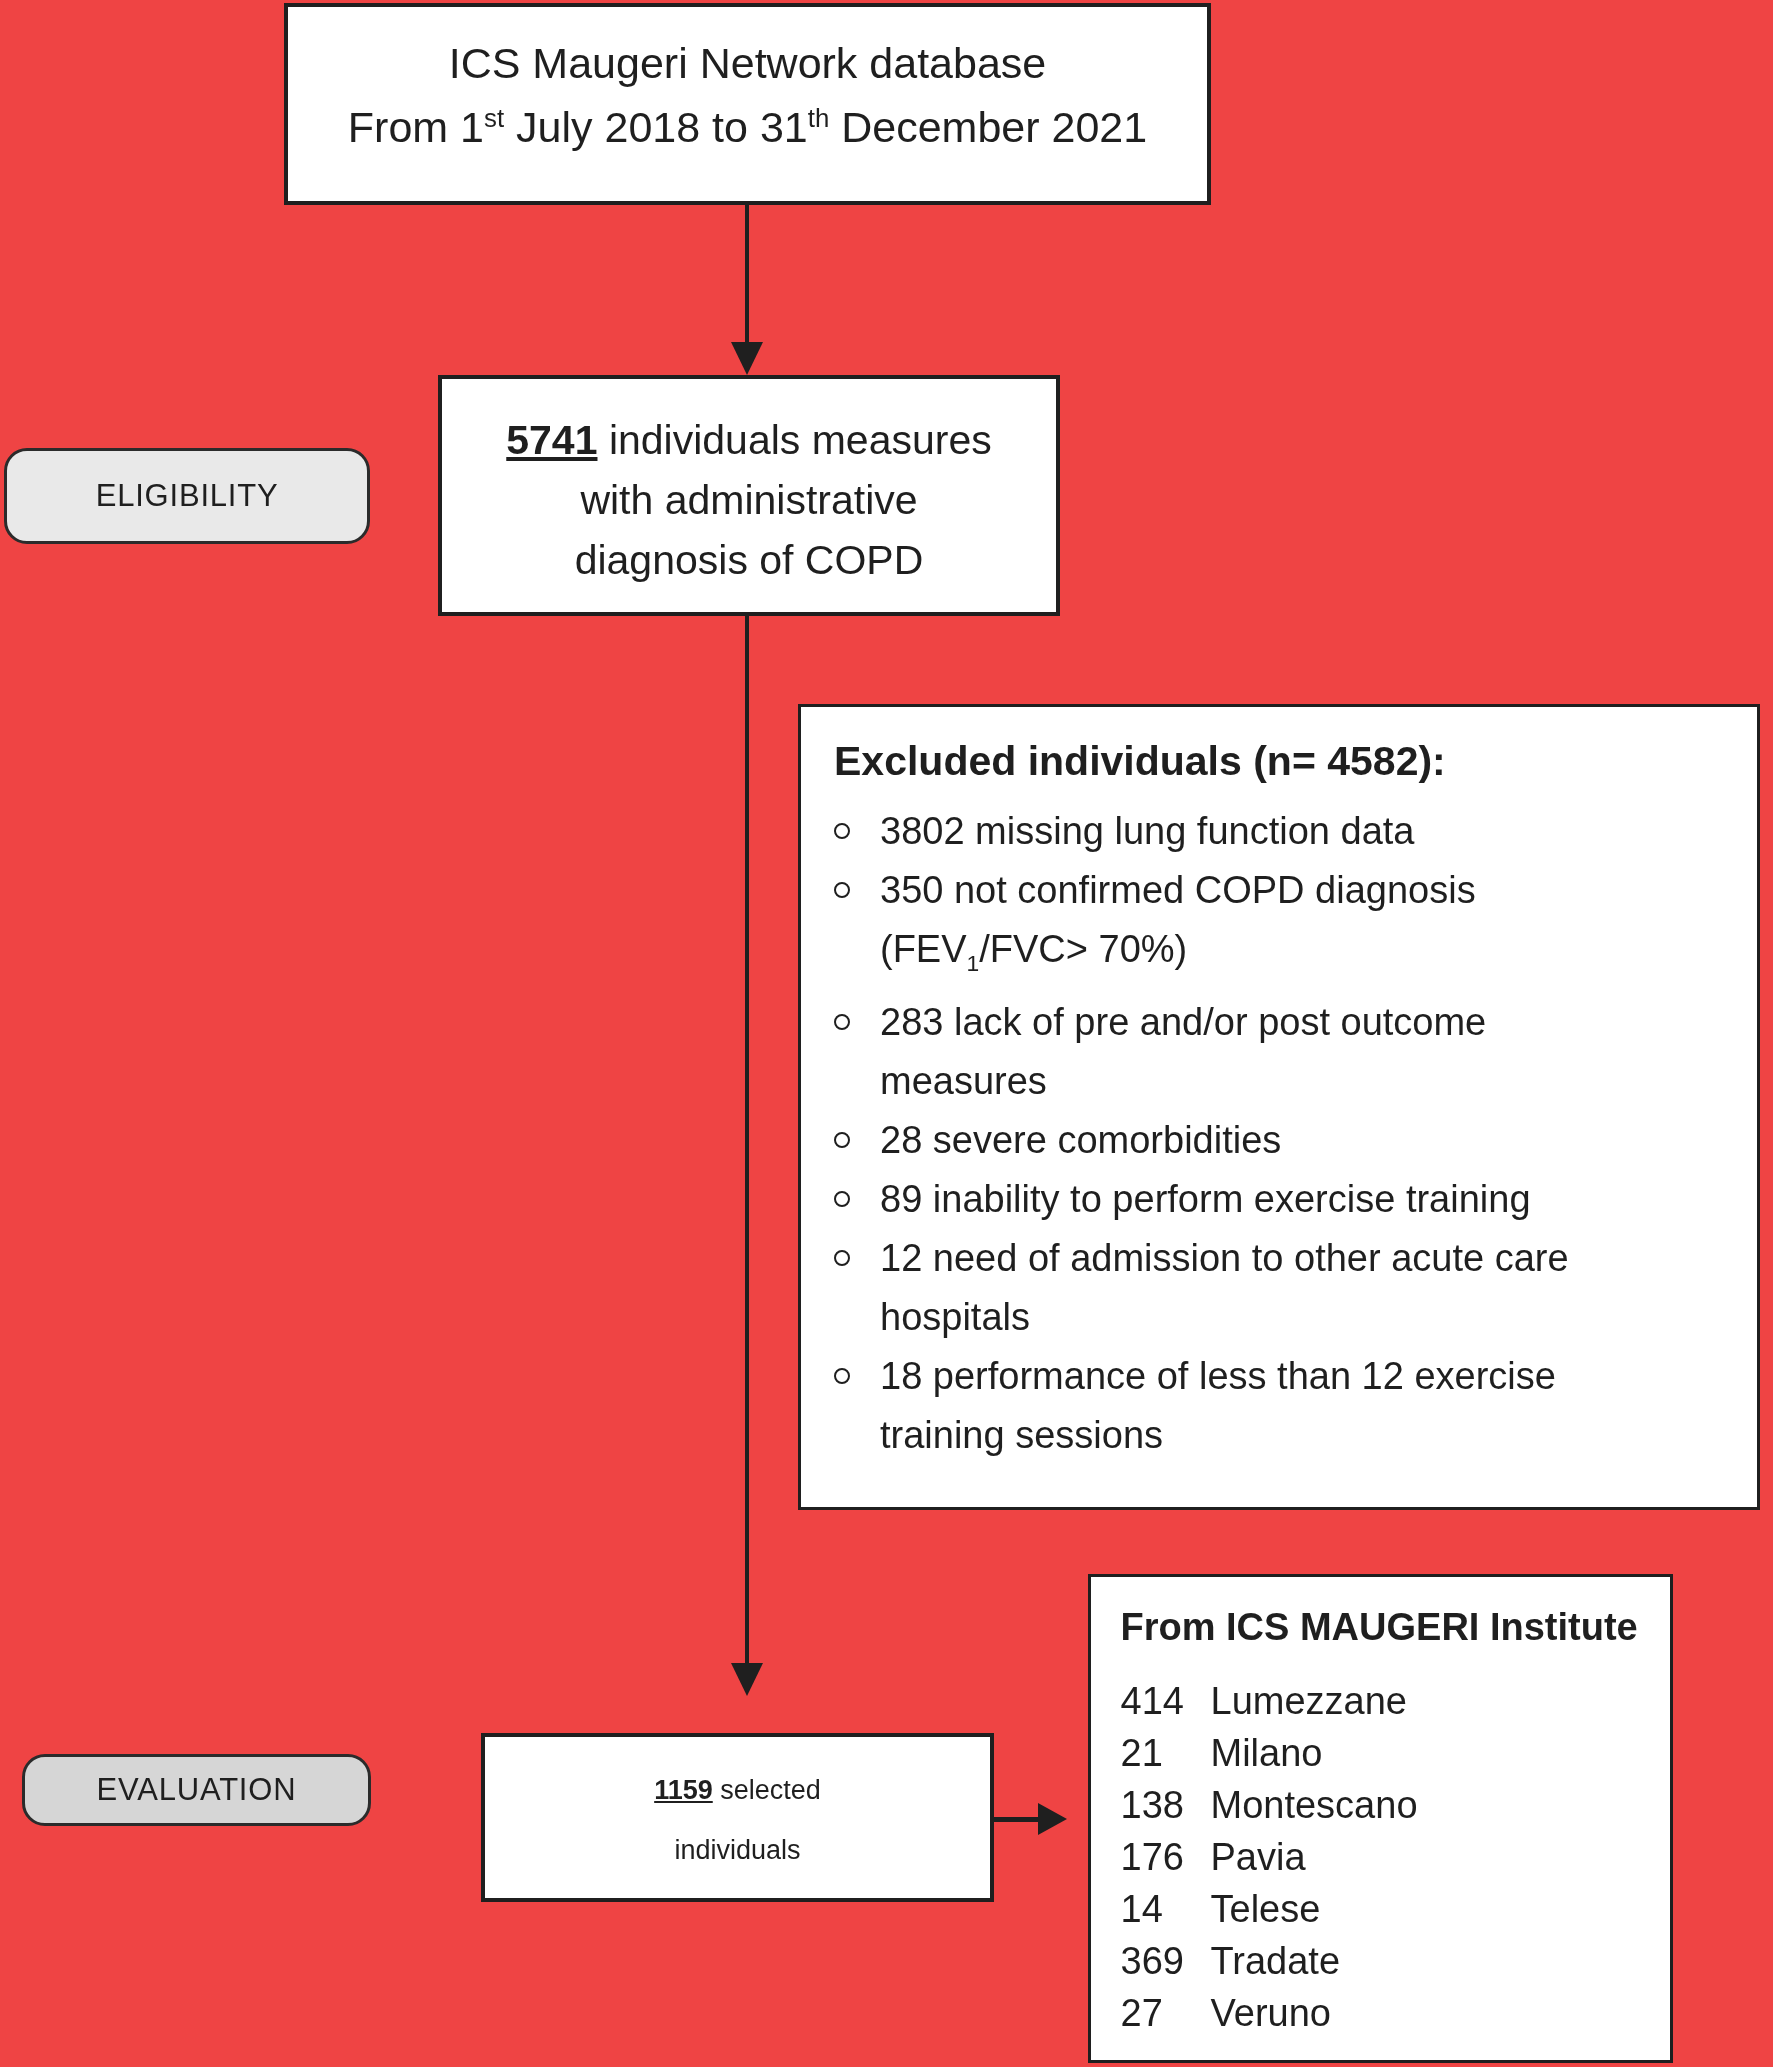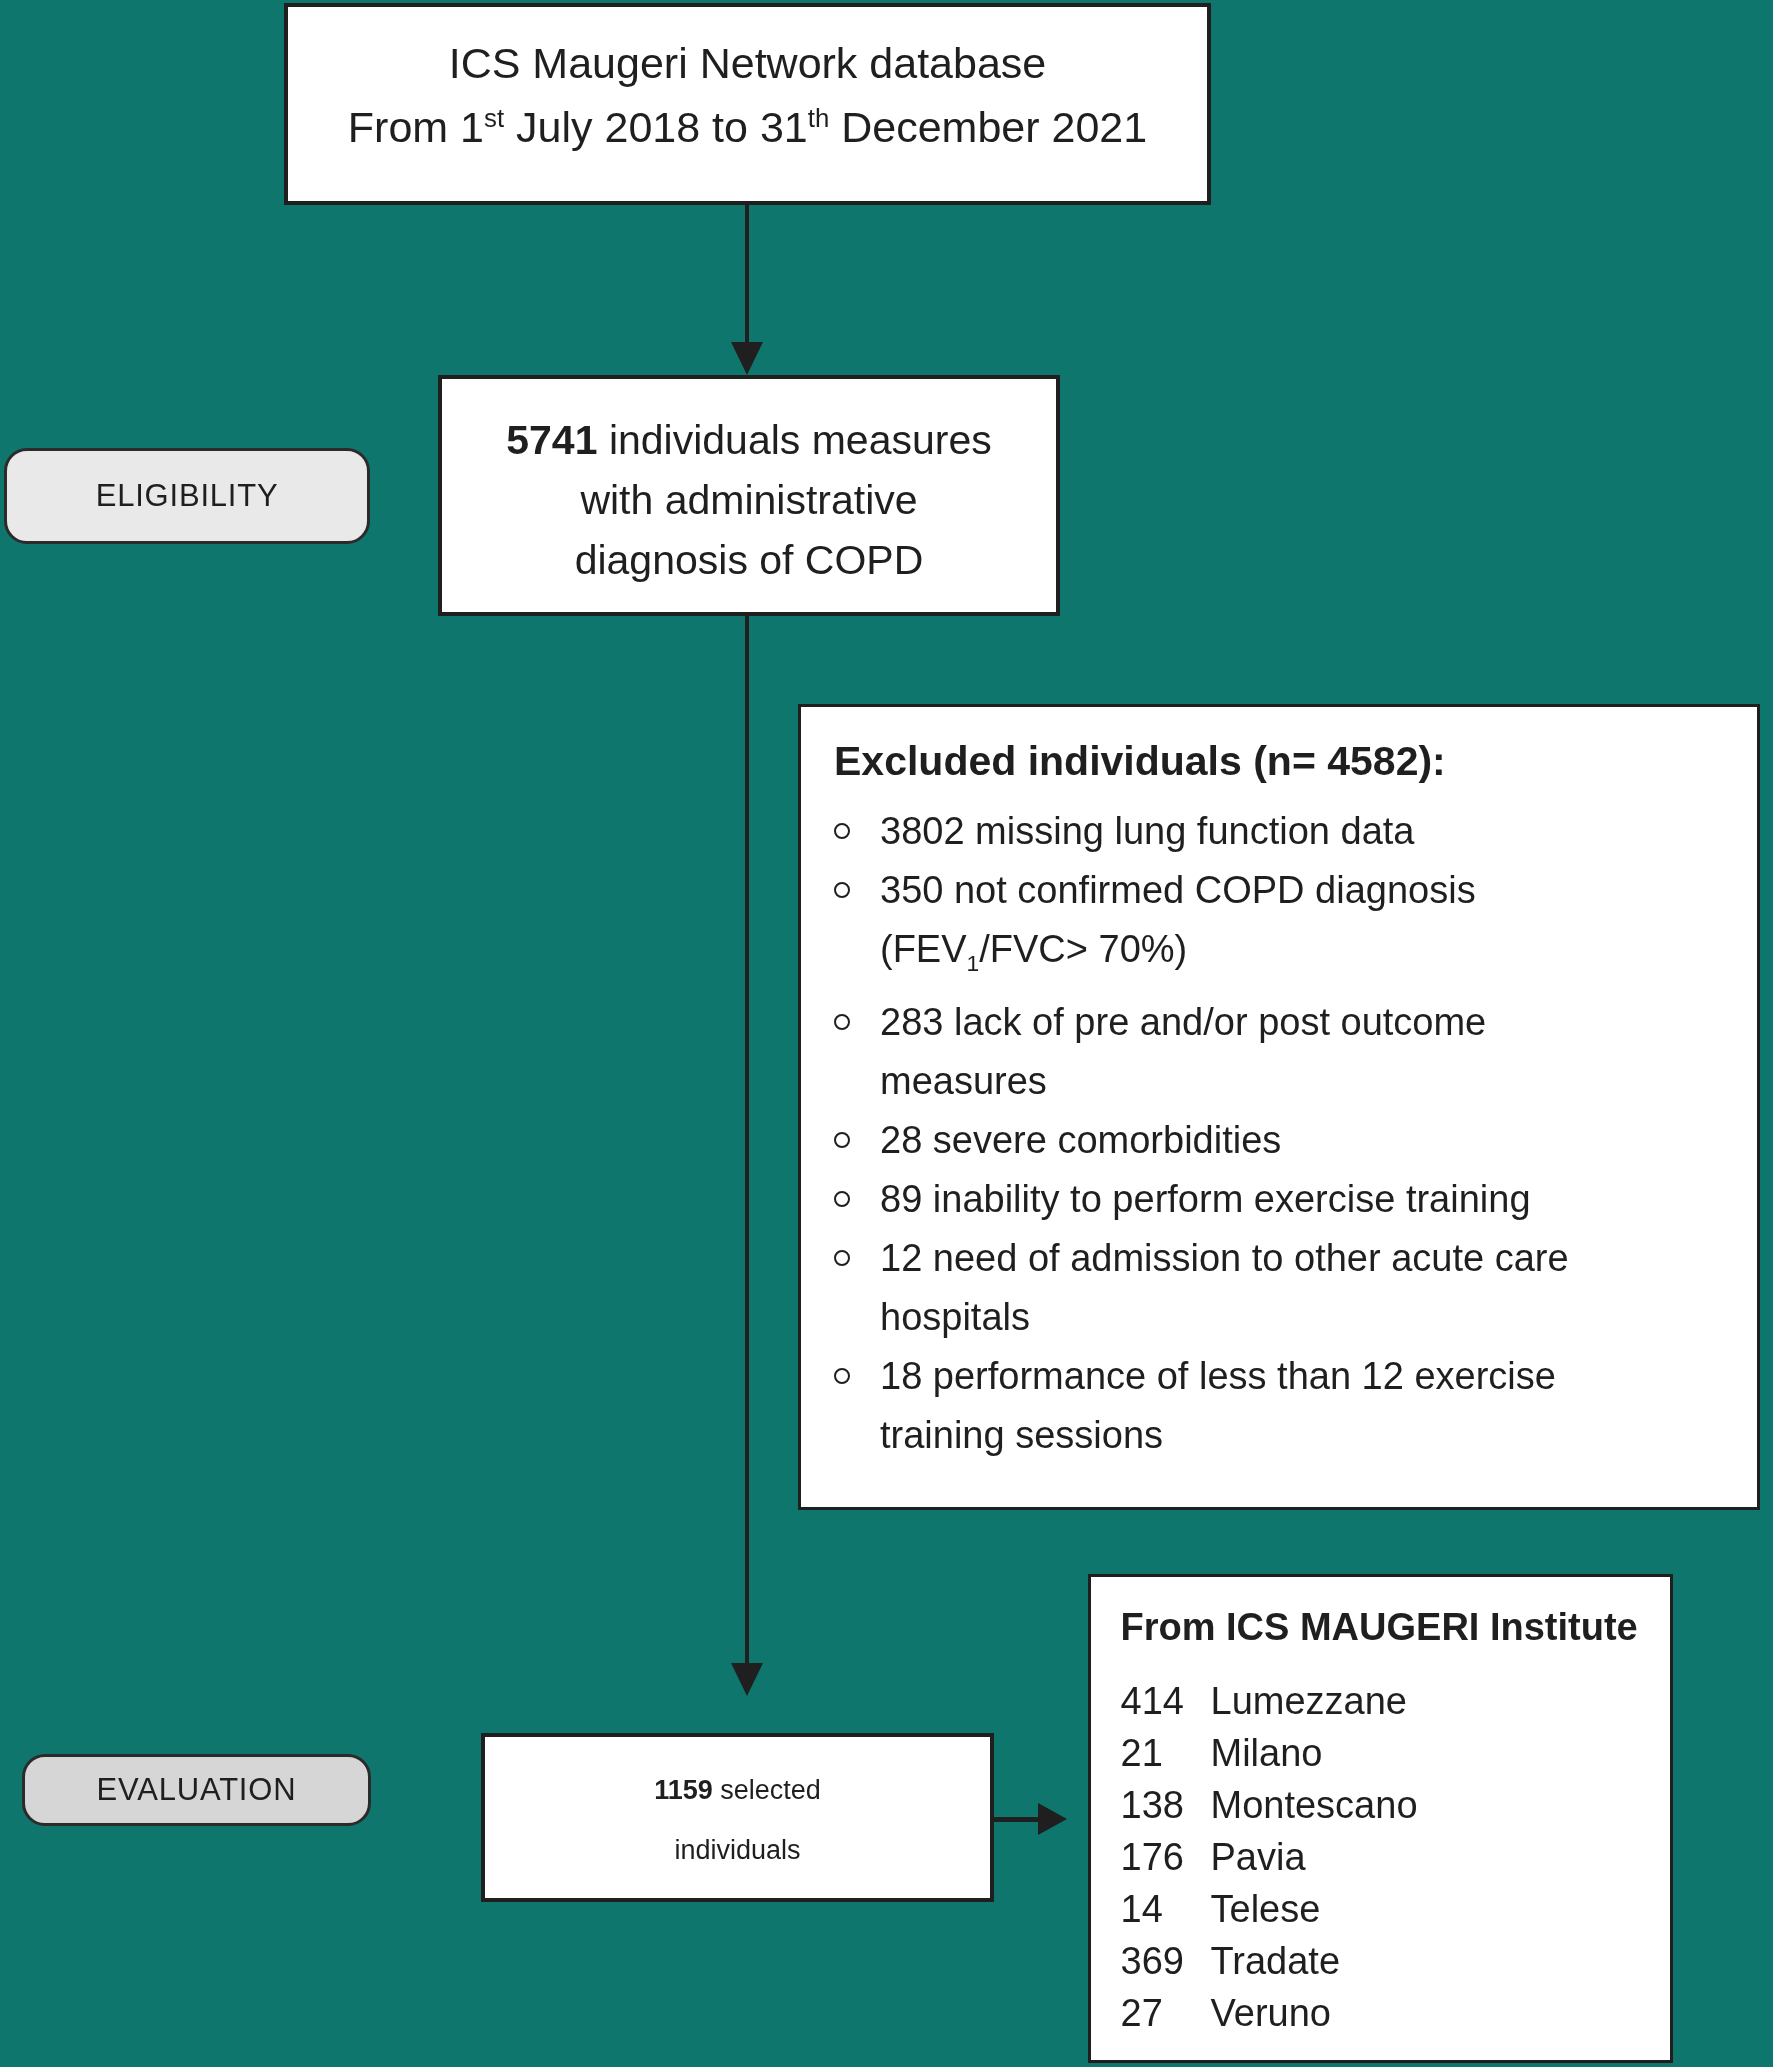--- a/index.html
+++ b/index.html
@@ -1,33 +1,33 @@
 <!DOCTYPE html>
 <html style="font-size:13px"><head>
 <meta charset="utf-8">
 <style>
   html, body { margin: 0; padding: 0; background: #ffffff; }
   .canvas {
     position: relative;
     width: 1773px;
     height: 2068px;
-    background: #0f766e;
+    background: #ef4444;
     font-family: "Liberation Sans", sans-serif;
     color: #1f1f1f;
     overflow: hidden;
   }
   .box {
     position: absolute;
     background: #ffffff;
     border: 4.1px solid #1f1f1f;
     box-sizing: border-box;
   }
   .centered { text-align: center; }
   .tline { white-space: nowrap; }
-  .b { font-weight: bold; }
+  .b { font-weight: bold; text-decoration: underline; }
   .sup { font-size: 60%; vertical-align: super; }
   .sub { font-size: 60%; vertical-align: sub; }
 
   
   #top-box {
     left: 284px; top: 2.5px; width: 927px; height: 202px;
     font-size: 43px; line-height: 55px; padding-top: 29.5px;
   }
 
   

